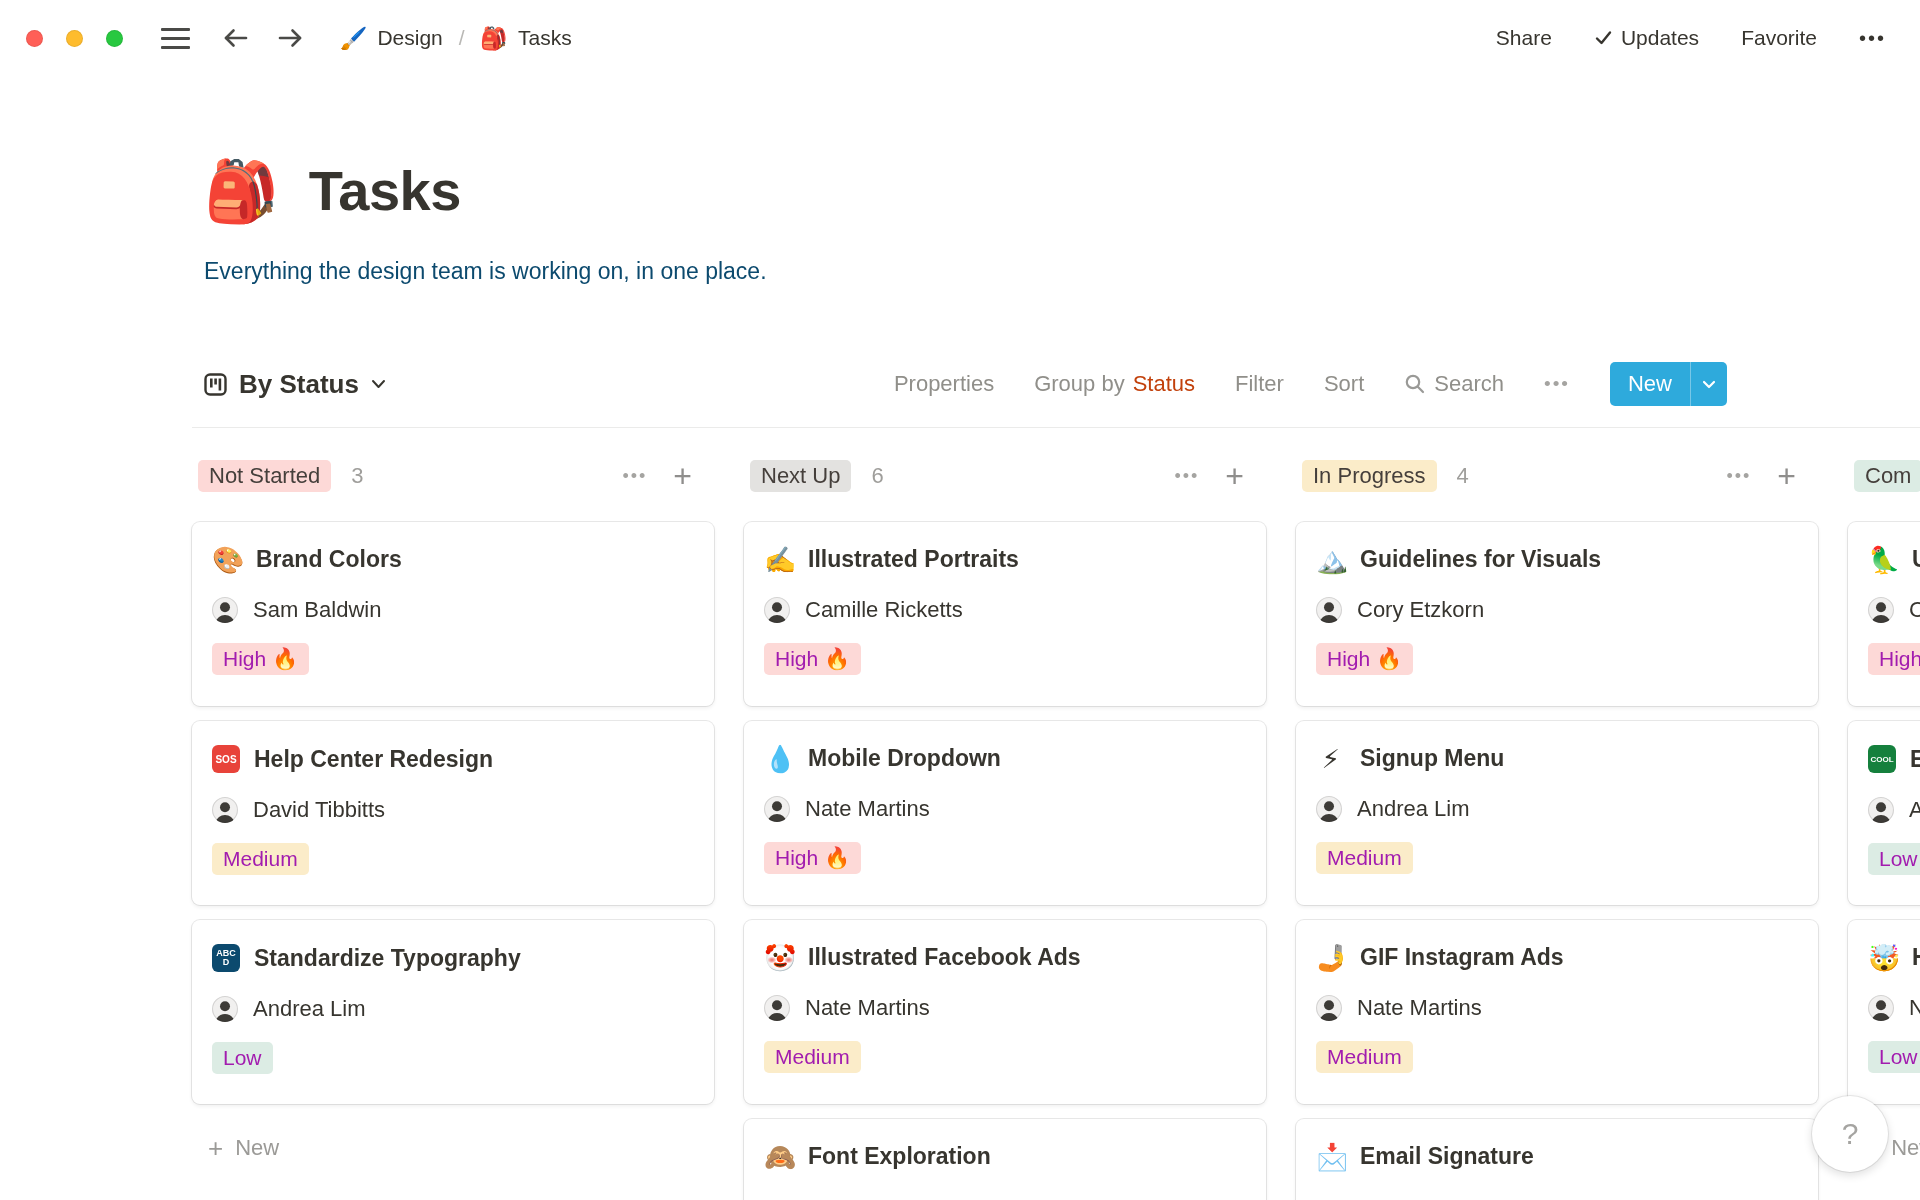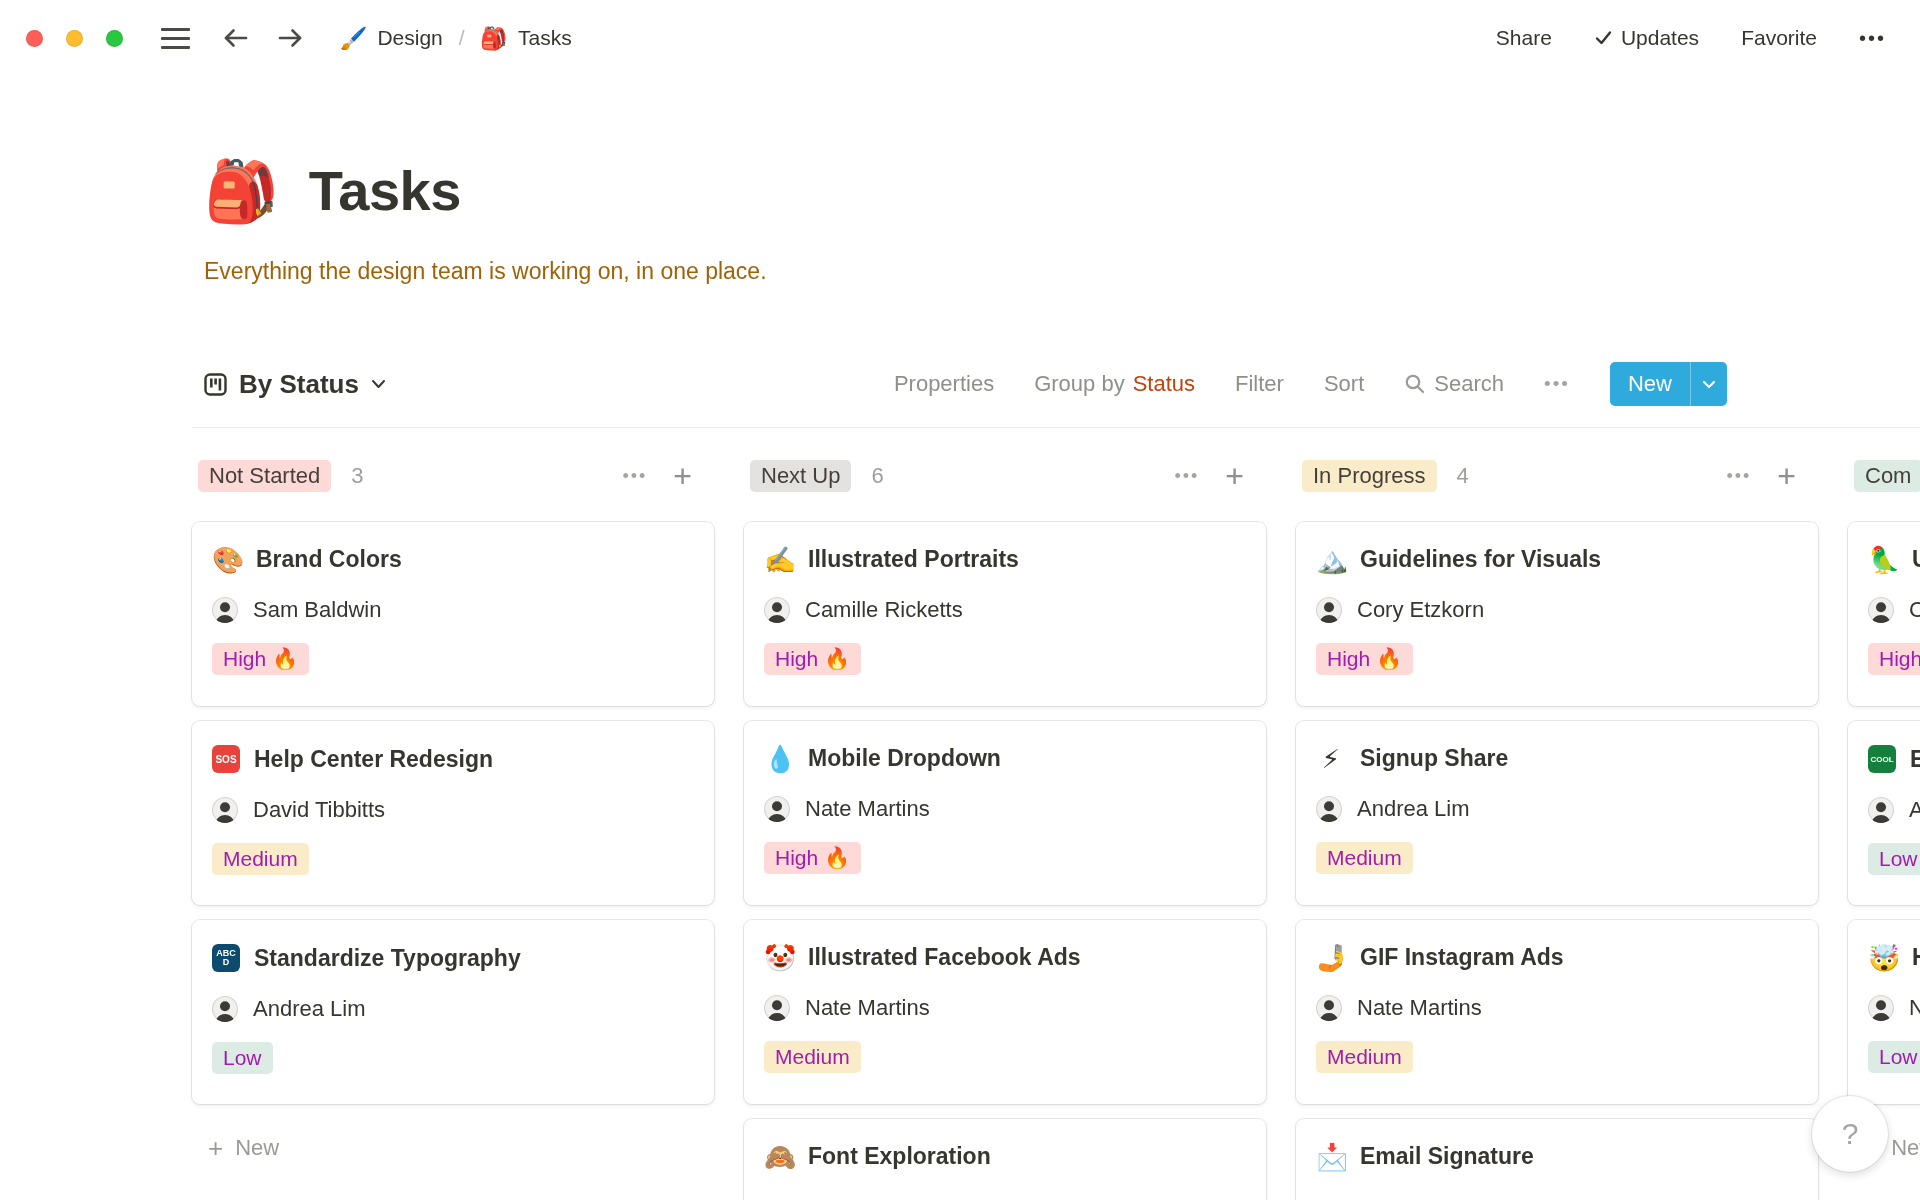--- a/index.html
+++ b/index.html
@@ -22,21 +22,21 @@
   .crumb .emoji { font-size:22px; }
   .crumb-sep { color:#b9b8b5; margin:0 4px; }
   .topbar-right { margin-left:auto; display:flex; align-items:center; gap:42px; font-size:21px; }
   .topbar-right .item { display:flex; align-items:center; gap:8px; cursor:pointer; }
   .dots { color:#37352f; font-size:20px; letter-spacing:2px; cursor:pointer; }
 
   
   .page-title-row { position:absolute; top:158px; left:204px; display:flex; align-items:center; gap:30px; }
   .page-title-row .emoji { font-size:60px; line-height:1; }
   .page-title-row h1 { font-size:56px; font-weight:700; letter-spacing:-0.5px; }
-  .page-subtitle { position:absolute; top:258px; left:204px; font-size:23px; color:#a16207; }
+  .page-subtitle { position:absolute; top:258px; left:204px; font-size:23px; color:#0c4a6e; }
 
   
   .toolbar { position:absolute; top:362px; left:204px; width:1523px; height:44px;
     display:flex; align-items:center; }
   .view-switcher { display:flex; align-items:center; gap:12px; font-size:26px; font-weight:600; cursor:pointer; }
   .toolbar-right { margin-left:auto; display:flex; align-items:center; gap:40px;
     font-size:22px; color:#908f8a; }
   .tb-item { display:flex; align-items:center; gap:8px; cursor:pointer; white-space:nowrap; }
   .tb-item .strong { color:#c2410c; }
   .tb-dots { color:#a5a4a1; font-size:19px; letter-spacing:2px; cursor:pointer; }
@@ -360,21 +360,21 @@
               </g>
               <circle cx="12" cy="12" r="11.5" fill="none" stroke="rgba(0,0,0,0.12)"></circle>
             </svg></span>
         <span>Cory Etzkorn</span>
       </div>
       <span class="badge high">High 🔥</span>
     </div>
     <div class="card">
       <div class="card-title-row">
         <span class="card-icon emoji">⚡</span>
-        <span class="card-title">Signup Share</span>
+        <span class="card-title">Signup Menu</span>
       </div>
       <div class="card-assignee">
         <span class="avatar"><svg width="26" height="26" viewBox="0 0 24 24">
               <circle cx="12" cy="12" r="12" fill="#f1f0ef"></circle>
               <g clip-path="url(#av1)" fill="#3d3b37">
                 <circle cx="12" cy="9.5" r="4.6"></circle>
                 <path d="M3 24c1.4-5 4.8-7.5 9-7.5s7.6 2.5 9 7.5z"></path>
               </g>
               <circle cx="12" cy="12" r="11.5" fill="none" stroke="rgba(0,0,0,0.12)"></circle>
             </svg></span>

